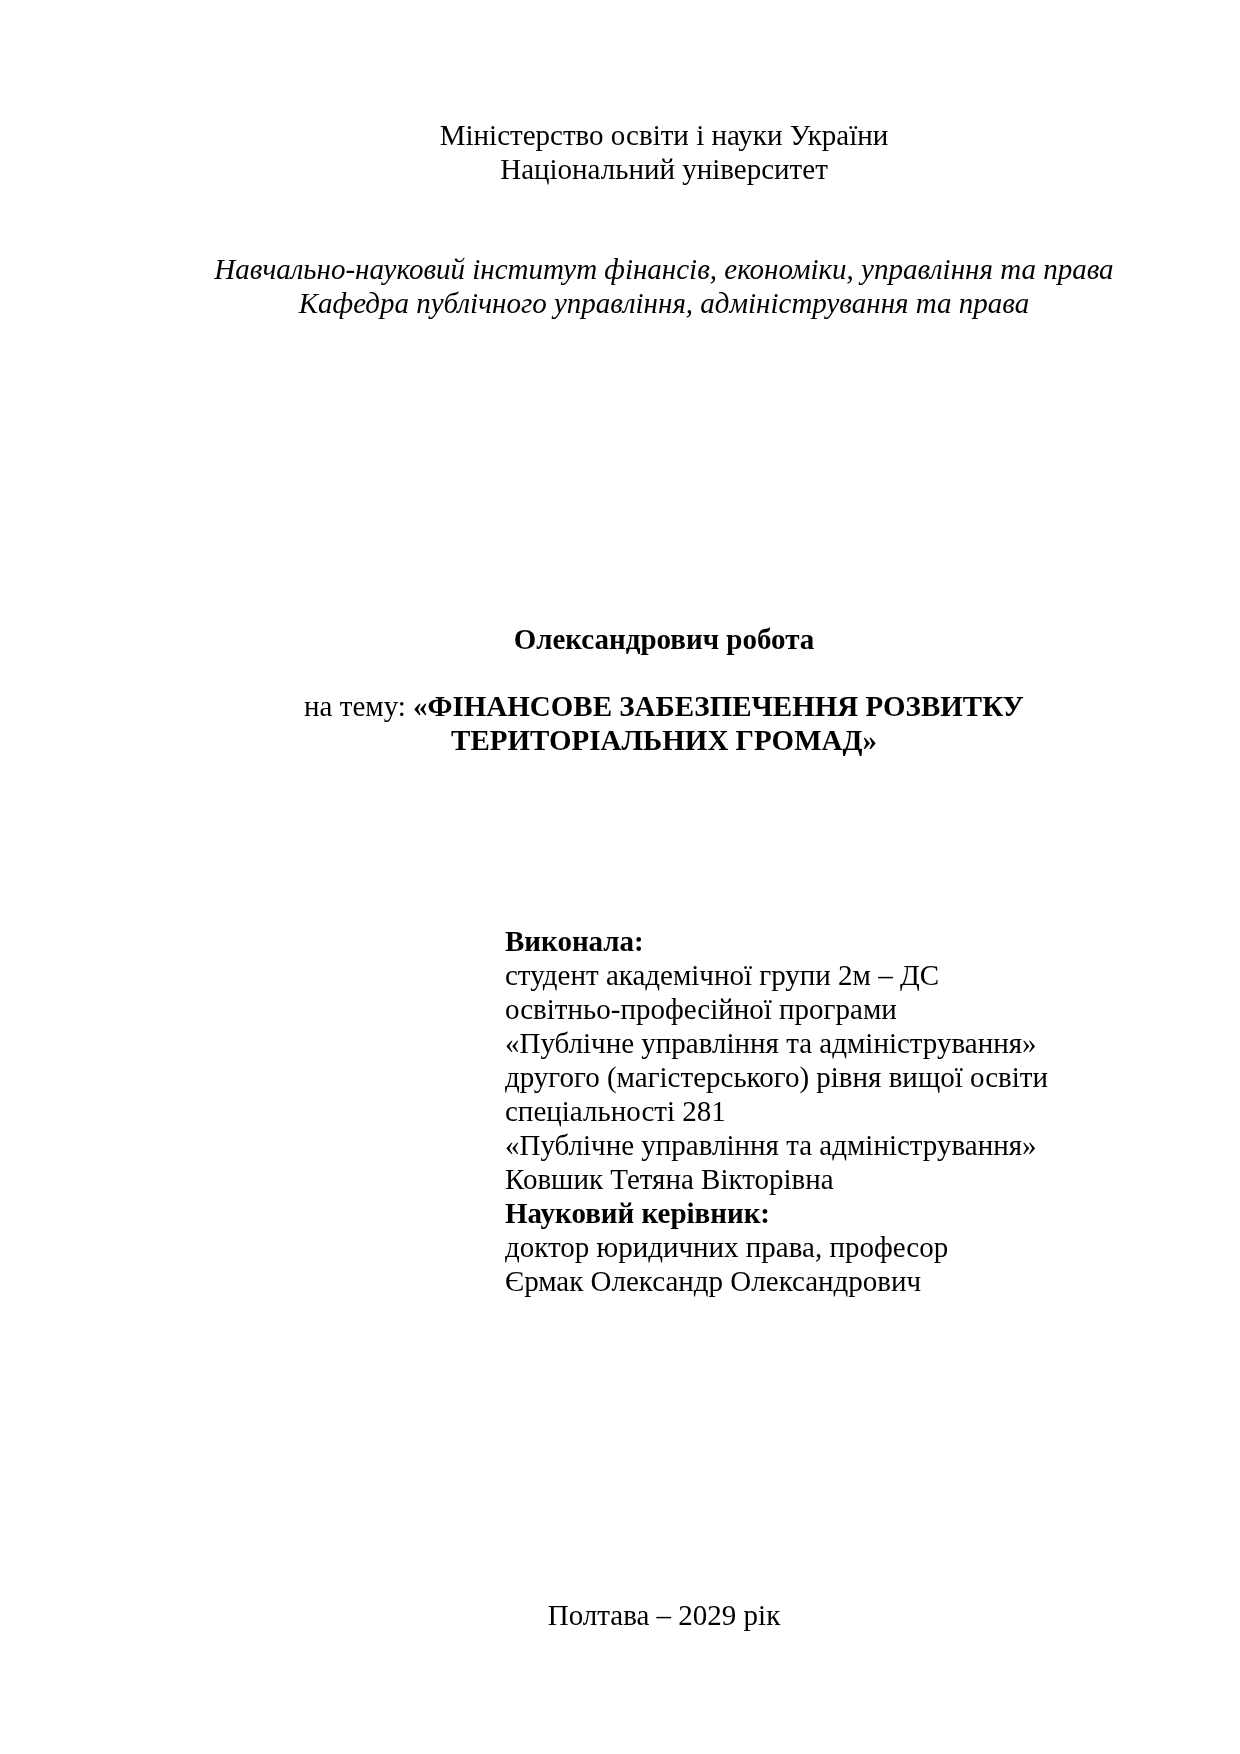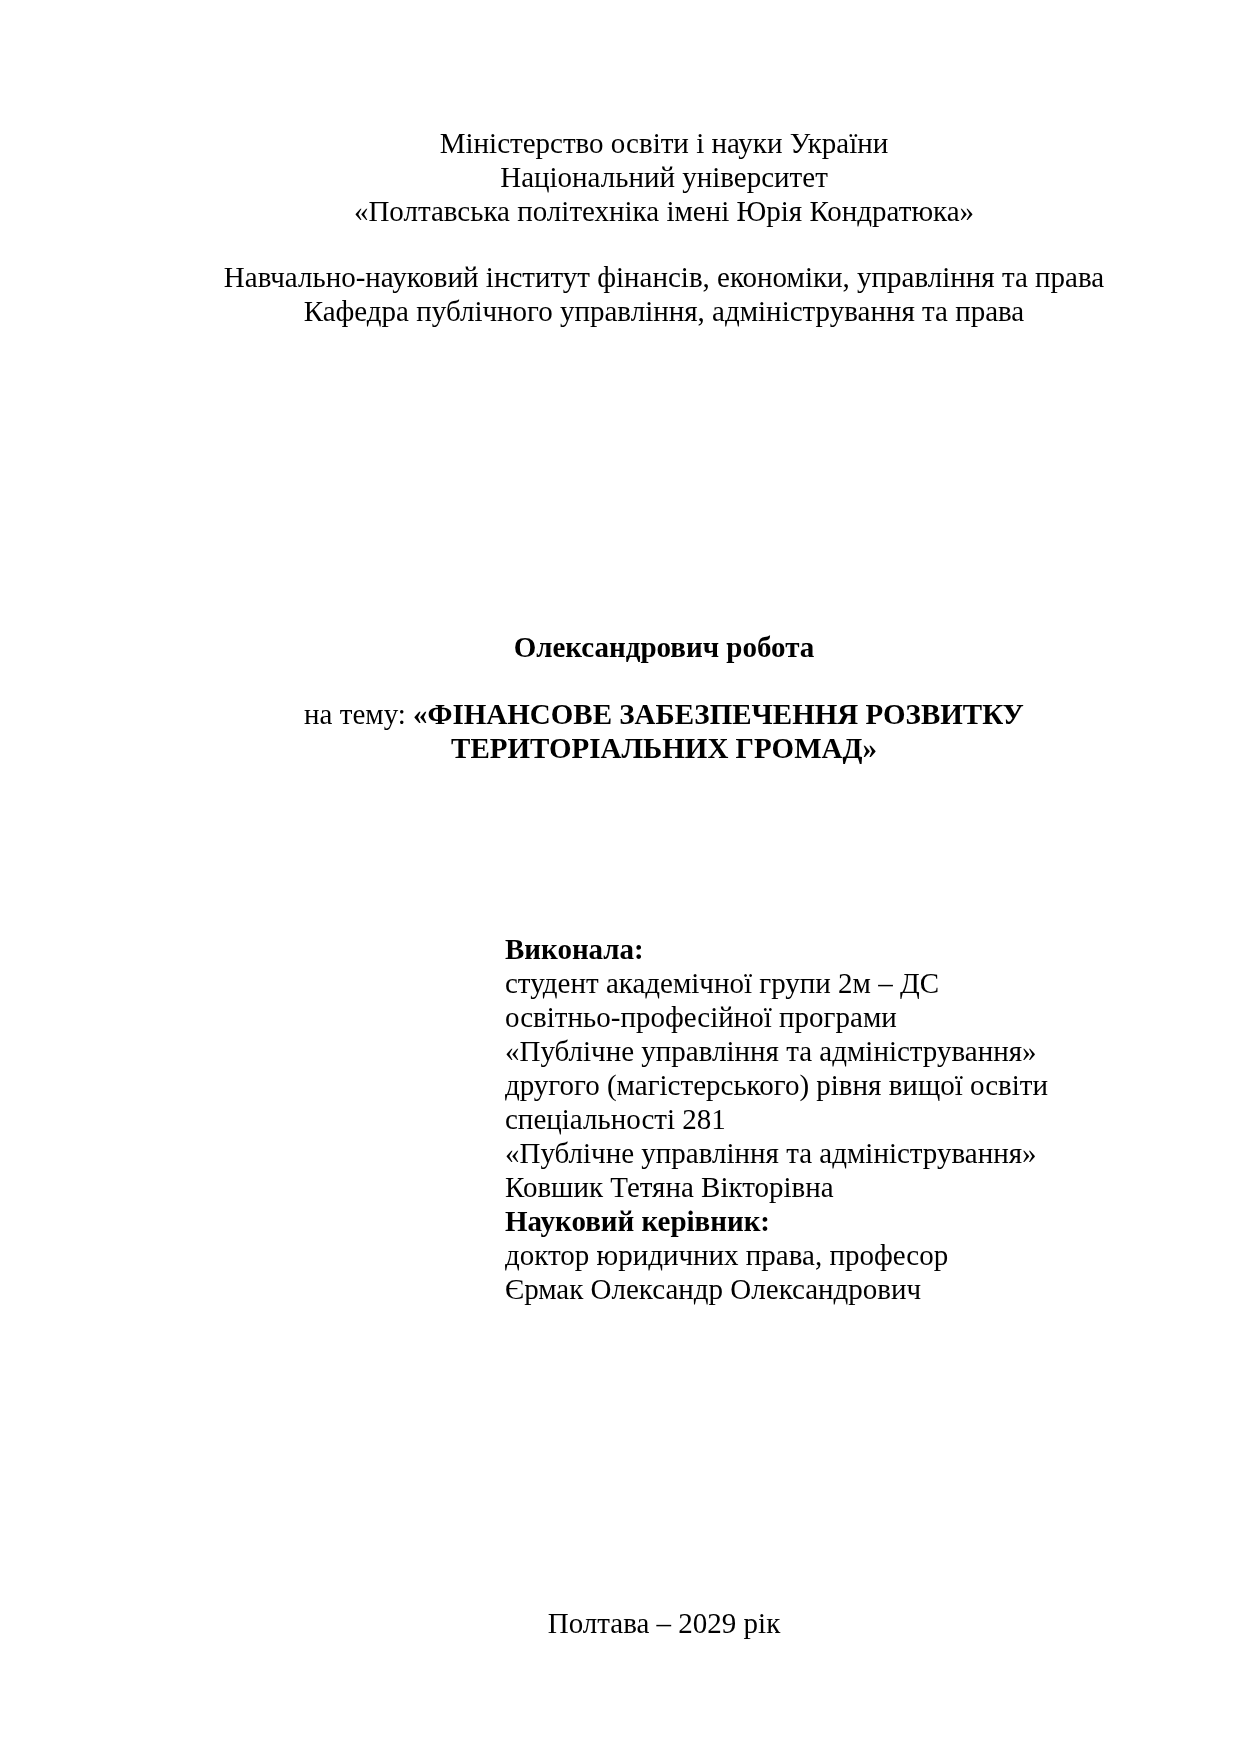--- a/index.html
+++ b/index.html
@@ -13,44 +13,42 @@
     height: 1754px;
     background: #ffffff;
     color: #000000;
     font-family: "Liberation Serif", "DejaVu Serif", serif;
     font-size: 29px;
     line-height: 34px;
     overflow: hidden;
   }
   .block {
     position: absolute;
-    margin-top: 8px;
   }
   .centered {
     text-align: center;
   }
   .bold {
     font-weight: bold;
   }
   .exec-line {
     white-space: nowrap;
   }
 </style>
 </head>
 <body>
 
 <div class="page">
 
   <div class="block centered" style="left:164px; top:118px; width:1000px;">
     <div>Міністерство освіти і науки України</div>
     <div>Національний університет</div>
-    <div>«Полтавська політехніка імені Юрія Кондратюка»</div>
   </div>
 
-  <div class="block centered" style="left:164px; top:252px; width:1000px;">
+  <div class="block centered" style="left:164px; top:252px; width:1000px;font-style:italic;">
     <div>Навчально-науковий інститут фінансів, економіки, управління та права</div>
     <div>Кафедра публічного управління, адміністрування та права</div>
   </div>
 
   <div class="block centered bold" style="left:164px; top:622px; width:1000px;">Олександрович робота</div>
 
   <div class="block centered" style="left:284px; top:689px; width:760px;">
     <span>на тему: </span><span class="bold">«ФІНАНСОВЕ ЗАБЕЗПЕЧЕННЯ РОЗВИТКУ ТЕРИТОРІАЛЬНИХ ГРОМАД»</span>
   </div>
 

